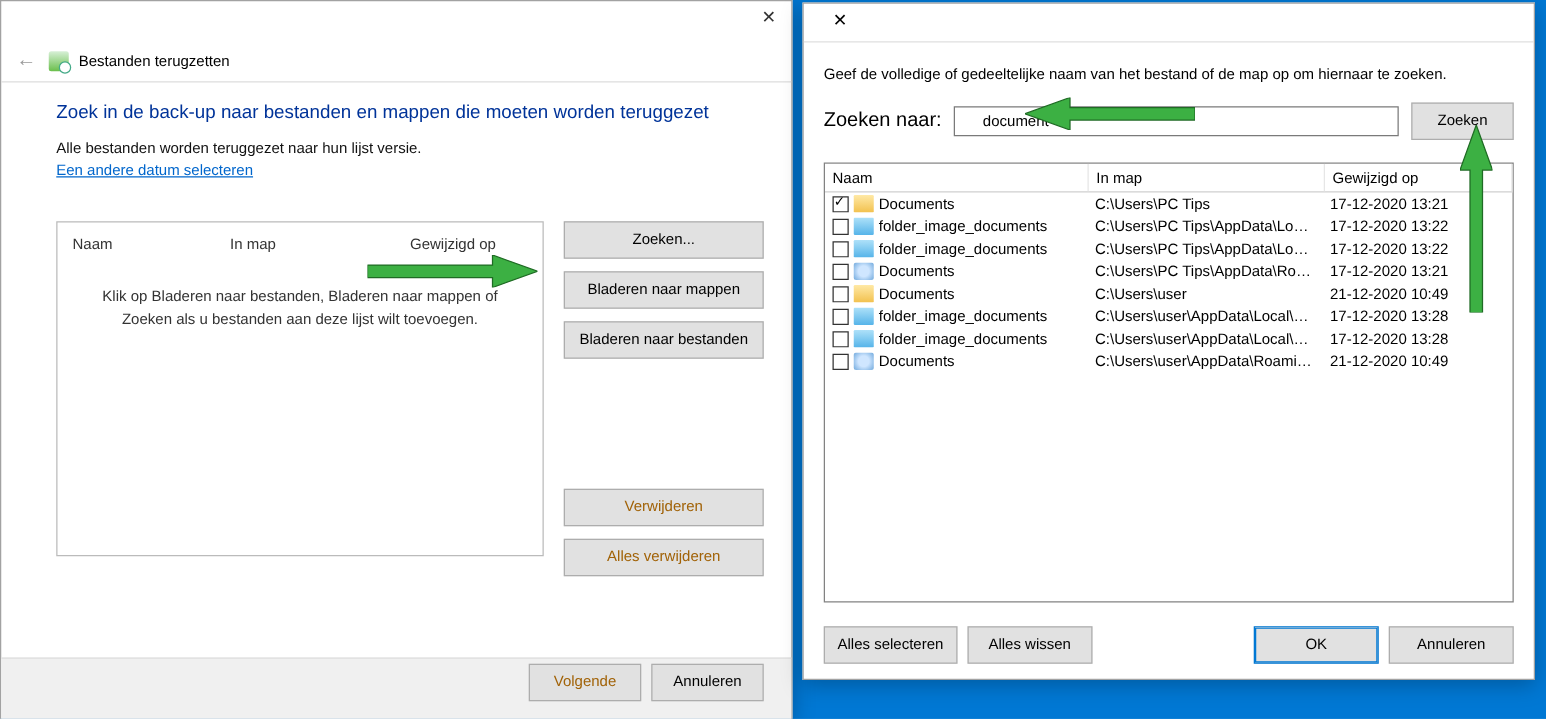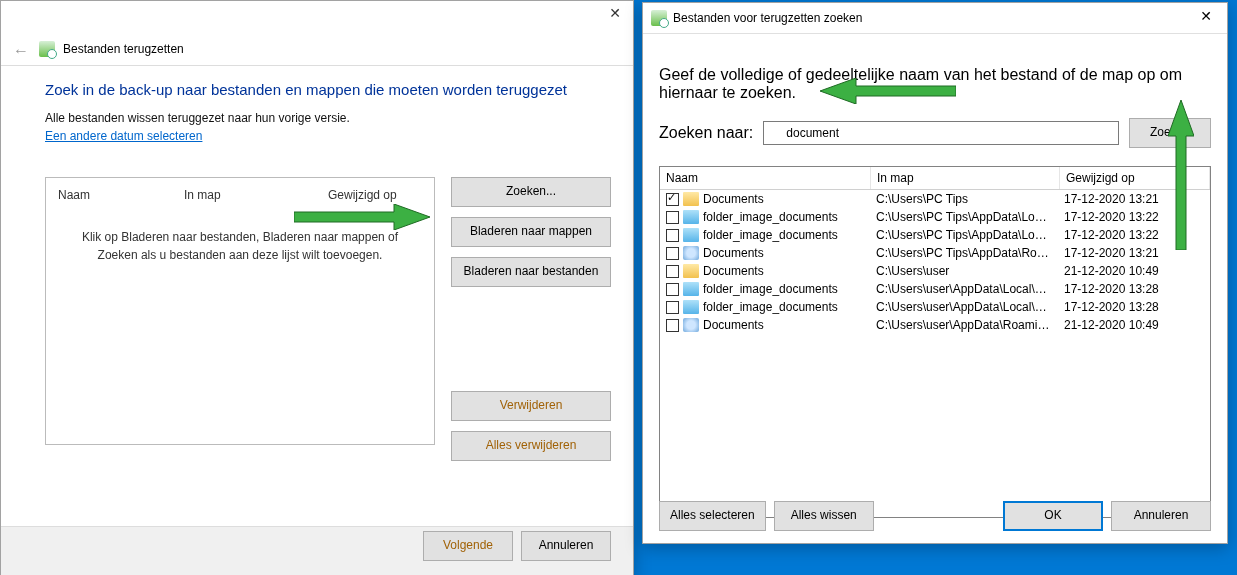--- a/index.html
+++ b/index.html
@@ -34,21 +34,21 @@
 
 .arrow-green{position:absolute;pointer-events:none;}
 .arrow1{left:294px;top:204px;width:136px;height:26px;}
 .arrow2{left:820px;top:78px;width:136px;height:26px;}
 .arrow3{left:1168px;top:100px;width:26px;height:150px;}
 
 .w2-titlebar{height:30px;display:flex;align-items:center;justify-content:space-between;padding:0 0 0 8px;border-bottom:1px solid #e0e0e0;}
 .w2-title{display:flex;align-items:center;gap:6px;font-size:12px;}
 .w2-close{width:42px;height:28px;text-align:center;line-height:24px;font-size:14px;}
 .w2-body{padding:18px 16px 0 16px;}
-.instr{font-size:16px;margin-bottom:16px;margin-top:14px;}
+.instr{font-size:12px;margin-bottom:16px;}
 .searchrow{display:flex;align-items:center;gap:10px;margin-bottom:18px;}
 .searchlabel{font-size:16px;white-space:nowrap;}
 .searchinput{flex:1;border:1px solid #7a7a7a;height:22px;padding:0 22px;font-size:12px;font-family:inherit;}
 .searchbtn{width:72px;}
 .listwrap{border:1px solid #828282;height:350px;background:#fff;overflow:hidden;}
 .listhdr{display:flex;border-bottom:1px solid #d0d0d0;background:#fff;}
 .listhdr div{padding:4px 6px;font-size:12px;border-right:1px solid #e6e6e6;}
 .col-name{width:198px;} .col-folder{width:176px;} .col-date{flex:1;}
 .listrows{}
 .row{display:flex;align-items:center;height:18px;padding:0;}
@@ -78,21 +78,21 @@
   </div>
   <div class="w1-header">
     <div class="back-arrow">←</div>
     <span class="drv-icon"></span>
     <span class="hdr-title">Bestanden terugzetten</span>
   </div>
   <div class="w1-sep"></div>
 
   <div class="w1-body">
     <div class="blue-heading">Zoek in de back-up naar bestanden en mappen die moeten worden teruggezet</div>
-    <div class="subtext">Alle bestanden wissen teruggezet naar hun vorige versie.</div>
+    <div class="subtext">Alle bestanden worden teruggezet naar hun lijst versie.</div>
     <a href="#" class="linklike">Een andere datum selecteren</a>
 
     <div class="main-area">
       <div class="listbox">
         <div class="listbox-headers">
           <div class="lh1">Naam</div>
           <div class="lh2">In map</div>
           <div class="lh3">Gewijzigd op</div>
         </div>
         <div class="placeholder-text">Klik op Bladeren naar bestanden, Bladeren naar mappen of Zoeken als u bestanden aan deze lijst wilt toevoegen.</div>
@@ -110,24 +110,20 @@
 
   <div class="w1-footerbar"></div>
   <div class="w1-footer">
     <div class="btn disabled">Volgende</div>
     <div class="btn">Annuleren</div>
   </div>
 </div>
 
 <div class="window w2">
   <div class="w2-titlebar">
-    <div class="w2-title">
-      <span class="drv-icon"></span>
-      <span>Bestanden voor terugzetten zoeken</span>
-    </div>
     <div class="w2-close">✕</div>
   </div>
   <div class="w2-body">
     <div class="instr">Geef de volledige of gedeeltelijke naam van het bestand of de map op om hiernaar te zoeken.</div>
     <div class="searchrow">
       <span class="searchlabel">Zoeken naar:</span>
       <input class="searchinput" value="document" style="">
       <div class="btn searchbtn">Zoeken</div>
     </div>
     <div class="listwrap">

